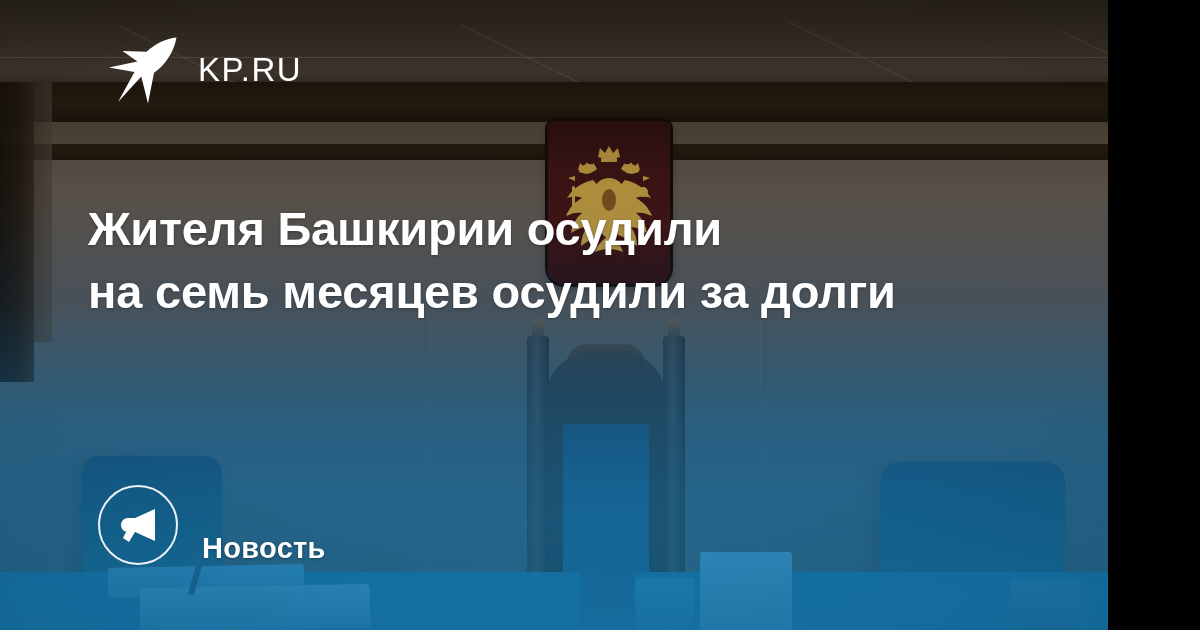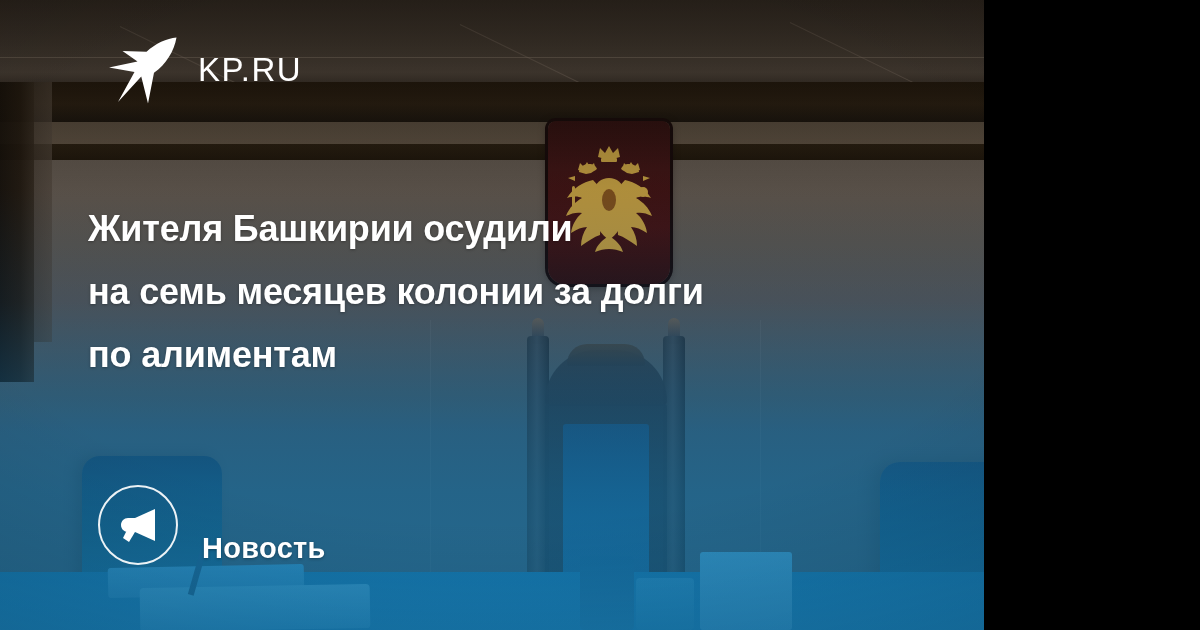--- a/index.html
+++ b/index.html
@@ -7,21 +7,21 @@
     margin: 0;
     padding: 0;
     background: #000;
   }
   body {
     font-family: "Liberation Sans", sans-serif;
   }
 
   .card {
     position: relative;
-    width: 984px;
+    width: 1108px;
     height: 630px;
     overflow: hidden;
     background: #2b2520;
   }
 
   
   .photo {
     position: absolute;
     inset: 0;
     overflow: hidden;
@@ -297,21 +297,21 @@
     letter-spacing: 1.5px;
     line-height: 1;
   }
 
   .headline {
     position: absolute;
     left: 88px;
     top: 197px;
     width: 1030px;
     color: #ffffff;
-    font-size: 36px;
+    font-size: 47px;
     font-weight: 700;
     line-height: 63px;
     letter-spacing: -0.2px;
     text-shadow: 0 1px 3px rgba(0,0,0,.30);
   }
   .headline .ln { display: block; white-space: nowrap; }
 
   .badge {
     position: absolute;
     left: 98px; top: 484px;
@@ -427,22 +427,21 @@
 
     <div class="brand">
       <svg class="brand-logo" viewBox="0 0 100 96">
         <path fill="#ffffff" d="M96 6 C83 7 68 14 56 25 L24 24 L44 38 L6 46 L40 52 L18 92 L49 58 L58 94 L66 53 C82 42 93 24 96 6 Z"></path>
       </svg>
       <span class="brand-name">KP.RU</span>
     </div>
 
     <div class="headline">
       <span class="ln">Жителя Башкирии осудили</span>
-      <span class="ln">на семь месяцев колонии за долги</span>
-      <span class="ln">по алиментам</span>
+      <span class="ln">на семь месяцев осудили за долги</span>
     </div>
 
     <div class="badge">
       <span class="badge-circle">
         <svg width="42" height="36" viewBox="0 0 42 36">
           <path fill="#ffffff" d="M38 2 L18 11 L18 25 L38 34 Z"></path>
           <path fill="#ffffff" d="M11 11 L18 11 L18 25 L11 25 C7.1 25 4 21.9 4 18 C4 14.1 7.1 11 11 11 Z"></path>
           <path fill="#ffffff" d="M10 23 L18 25 L12 35 L6 31 Z"></path>
         </svg>
       </span>

